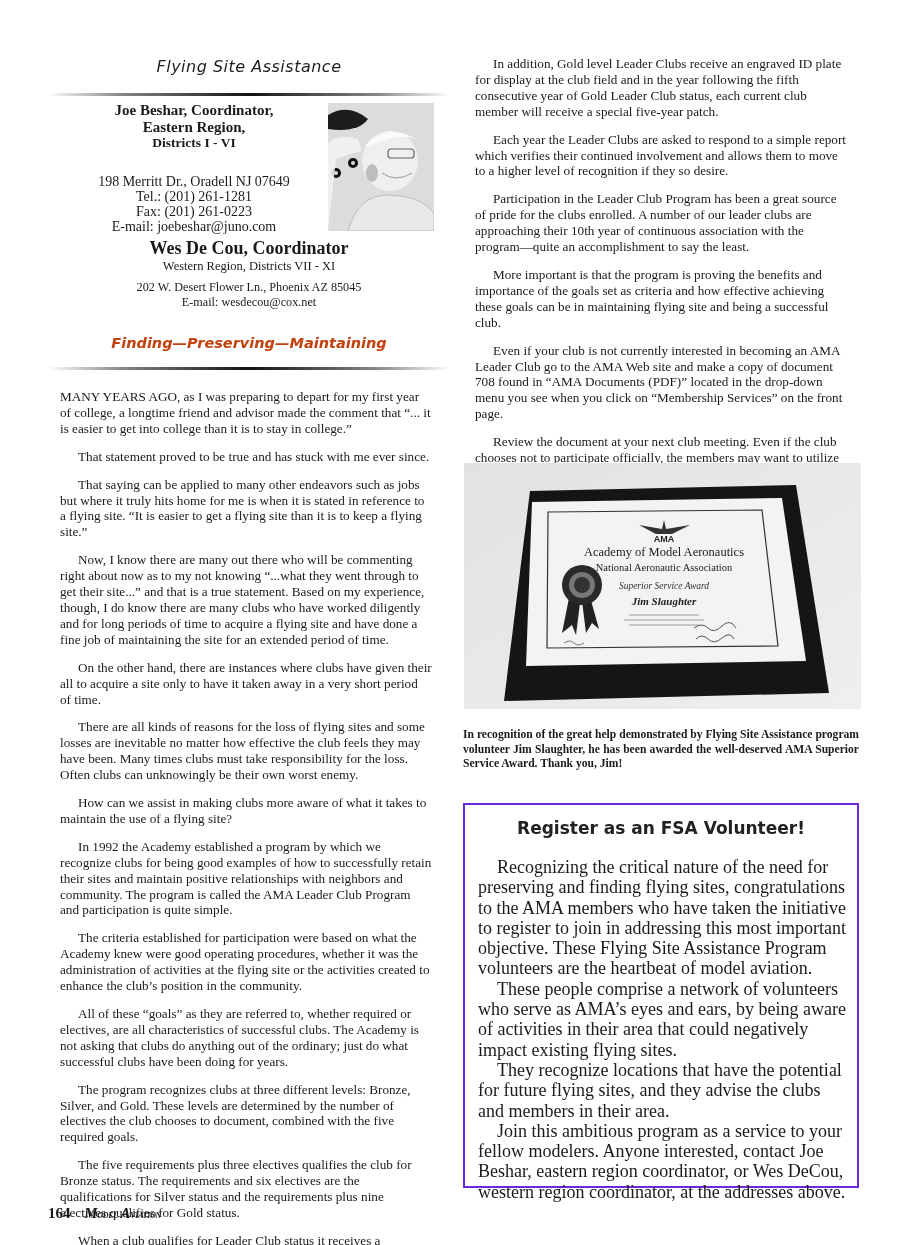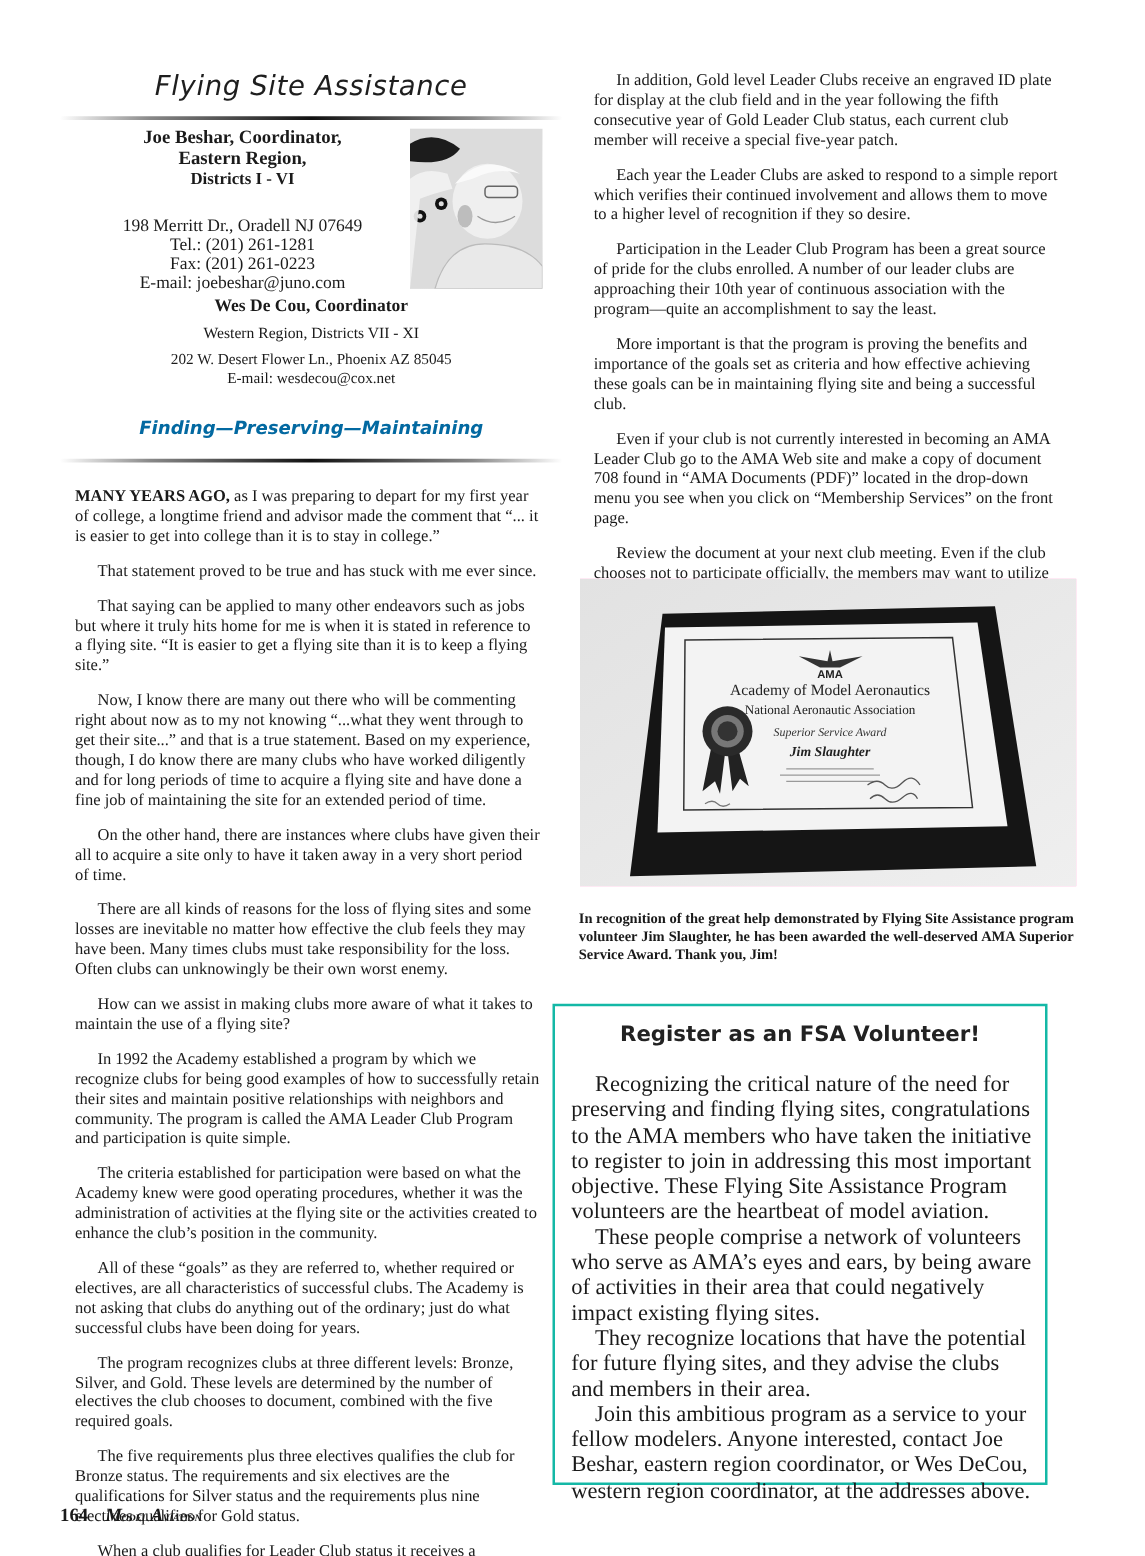--- a/index.html
+++ b/index.html
@@ -5,67 +5,67 @@
   html, body { margin: 0; padding: 0; background: #ffffff; }
   body { width: 916px; height: 1245px; position: relative; overflow: hidden; color: #1a1a1a; }
 
   .serif { font-family: "Liberation Serif", "DejaVu Serif", serif; }
   .sans  { font-family: Liberation Serif, serif; }
   .hum   { font-family: "DejaVu Sans", "Liberation Sans", sans-serif; }
 
   
   #hdr-title {
     position: absolute; left: 48px; top: 57px; width: 402px; text-align: center;
-    font-size: 22px; font-style: italic; letter-spacing: 0.5px; color: #1e1e1e;
+    font-size: 16px; font-style: italic; letter-spacing: 0.5px; color: #1e1e1e;
   }
   .rule {
     position: absolute; height: 3px;
     background: linear-gradient(to right, rgba(0,0,0,0) 0%, #888 18%, #111 50%, #888 82%, rgba(0,0,0,0) 100%);
     border-radius: 2px;
   }
   #rule-top { left: 48px; top: 93px; width: 402px; }
   #rule-mid { left: 48px; top: 367px; width: 402px; }
 
   .ctr { position: absolute; text-align: center; }
   #joe-name   { left: 70px; top: 102px; width: 248px; font-size: 15px; font-weight: bold; line-height: 17px; }
   #joe-dist   { left: 70px; top: 135px; width: 248px; font-size: 13.5px; font-weight: bold; }
   #joe-info   { left: 70px; top: 174px; width: 248px; font-size: 14px; line-height: 15px; }
   #photo {
     position: absolute; left: 328px; top: 103px; width: 106px; height: 128px;
     background: linear-gradient(160deg, #d2d2d2 0%, #ececec 40%, #cfcfcf 100%);
     overflow: hidden;
   }
-  #wes-name { left: 48px; top: 238px; width: 402px; font-size: 14px; font-weight: bold; }
+  #wes-name { left: 48px; top: 238px; width: 402px; font-size: 18px; font-weight: bold; }
   #wes-dist { left: 48px; top: 259px; width: 402px; font-size: 12.5px; }
   #wes-info { left: 48px; top: 280px; width: 402px; font-size: 12.2px; line-height: 14.5px; }
-  #subhead  { left: 48px; top: 335px; width: 402px; font-size: 14.5px; font-style: italic; font-weight: bold; color: #0369a1; }
+  #subhead  { left: 48px; top: 335px; width: 402px; font-size: 14.5px; font-style: italic; font-weight: bold; color: #c2410c; }
 
   
   .col { position: absolute; font-size: 13.2px; line-height: 15.9px; }
   .col p { margin: 12px; text-indent: 18px; }
   .col p.first { text-indent: 0; }
   #col-left  { left: 48px; top: 377px; width: 396px; }
   #col-right { left: 463px; top: 44px; width: 396px; }
-  .lead { font-weight: bold; text-align: right; }
+  .lead { font-weight: normal; text-align: right; }
   .ama-mark { display: inline-block; width: 16px; height: 7px; vertical-align: middle; margin-left: 6px; }
 
   
   #cert-photo {
     position: absolute; left: 464px; top: 463px; width: 397px; height: 246px;
     background: #f9a8d4; overflow: hidden;
   }
   #caption {
     position: absolute; left: 463px; top: 728px; width: 396px;
     font-size: 11.6px; line-height: 14.5px; font-weight: bold; text-align: justify;
   }
 
   
   #reg-box {
-    position: absolute; left: 442px; top: 803px; width: 392px; height: 381px;
-    border: 2px solid #14b8a6;
+    position: absolute; left: 463px; top: 803px; width: 392px; height: 381px;
+    border: 2px solid #6d28d9;
   }
   #reg-title {
     position: absolute; left: 0; top: 13px; width: 392px; text-align: center;
     font-size: 17px; font-weight: bold; color: #222;
   }
   #reg-body {
     position: absolute; left: 13px; top: 52px; width: 370px;
     font-size: 18px; line-height: 20.3px;
   }
   #reg-body p { margin: 0; text-indent: 19px; }

